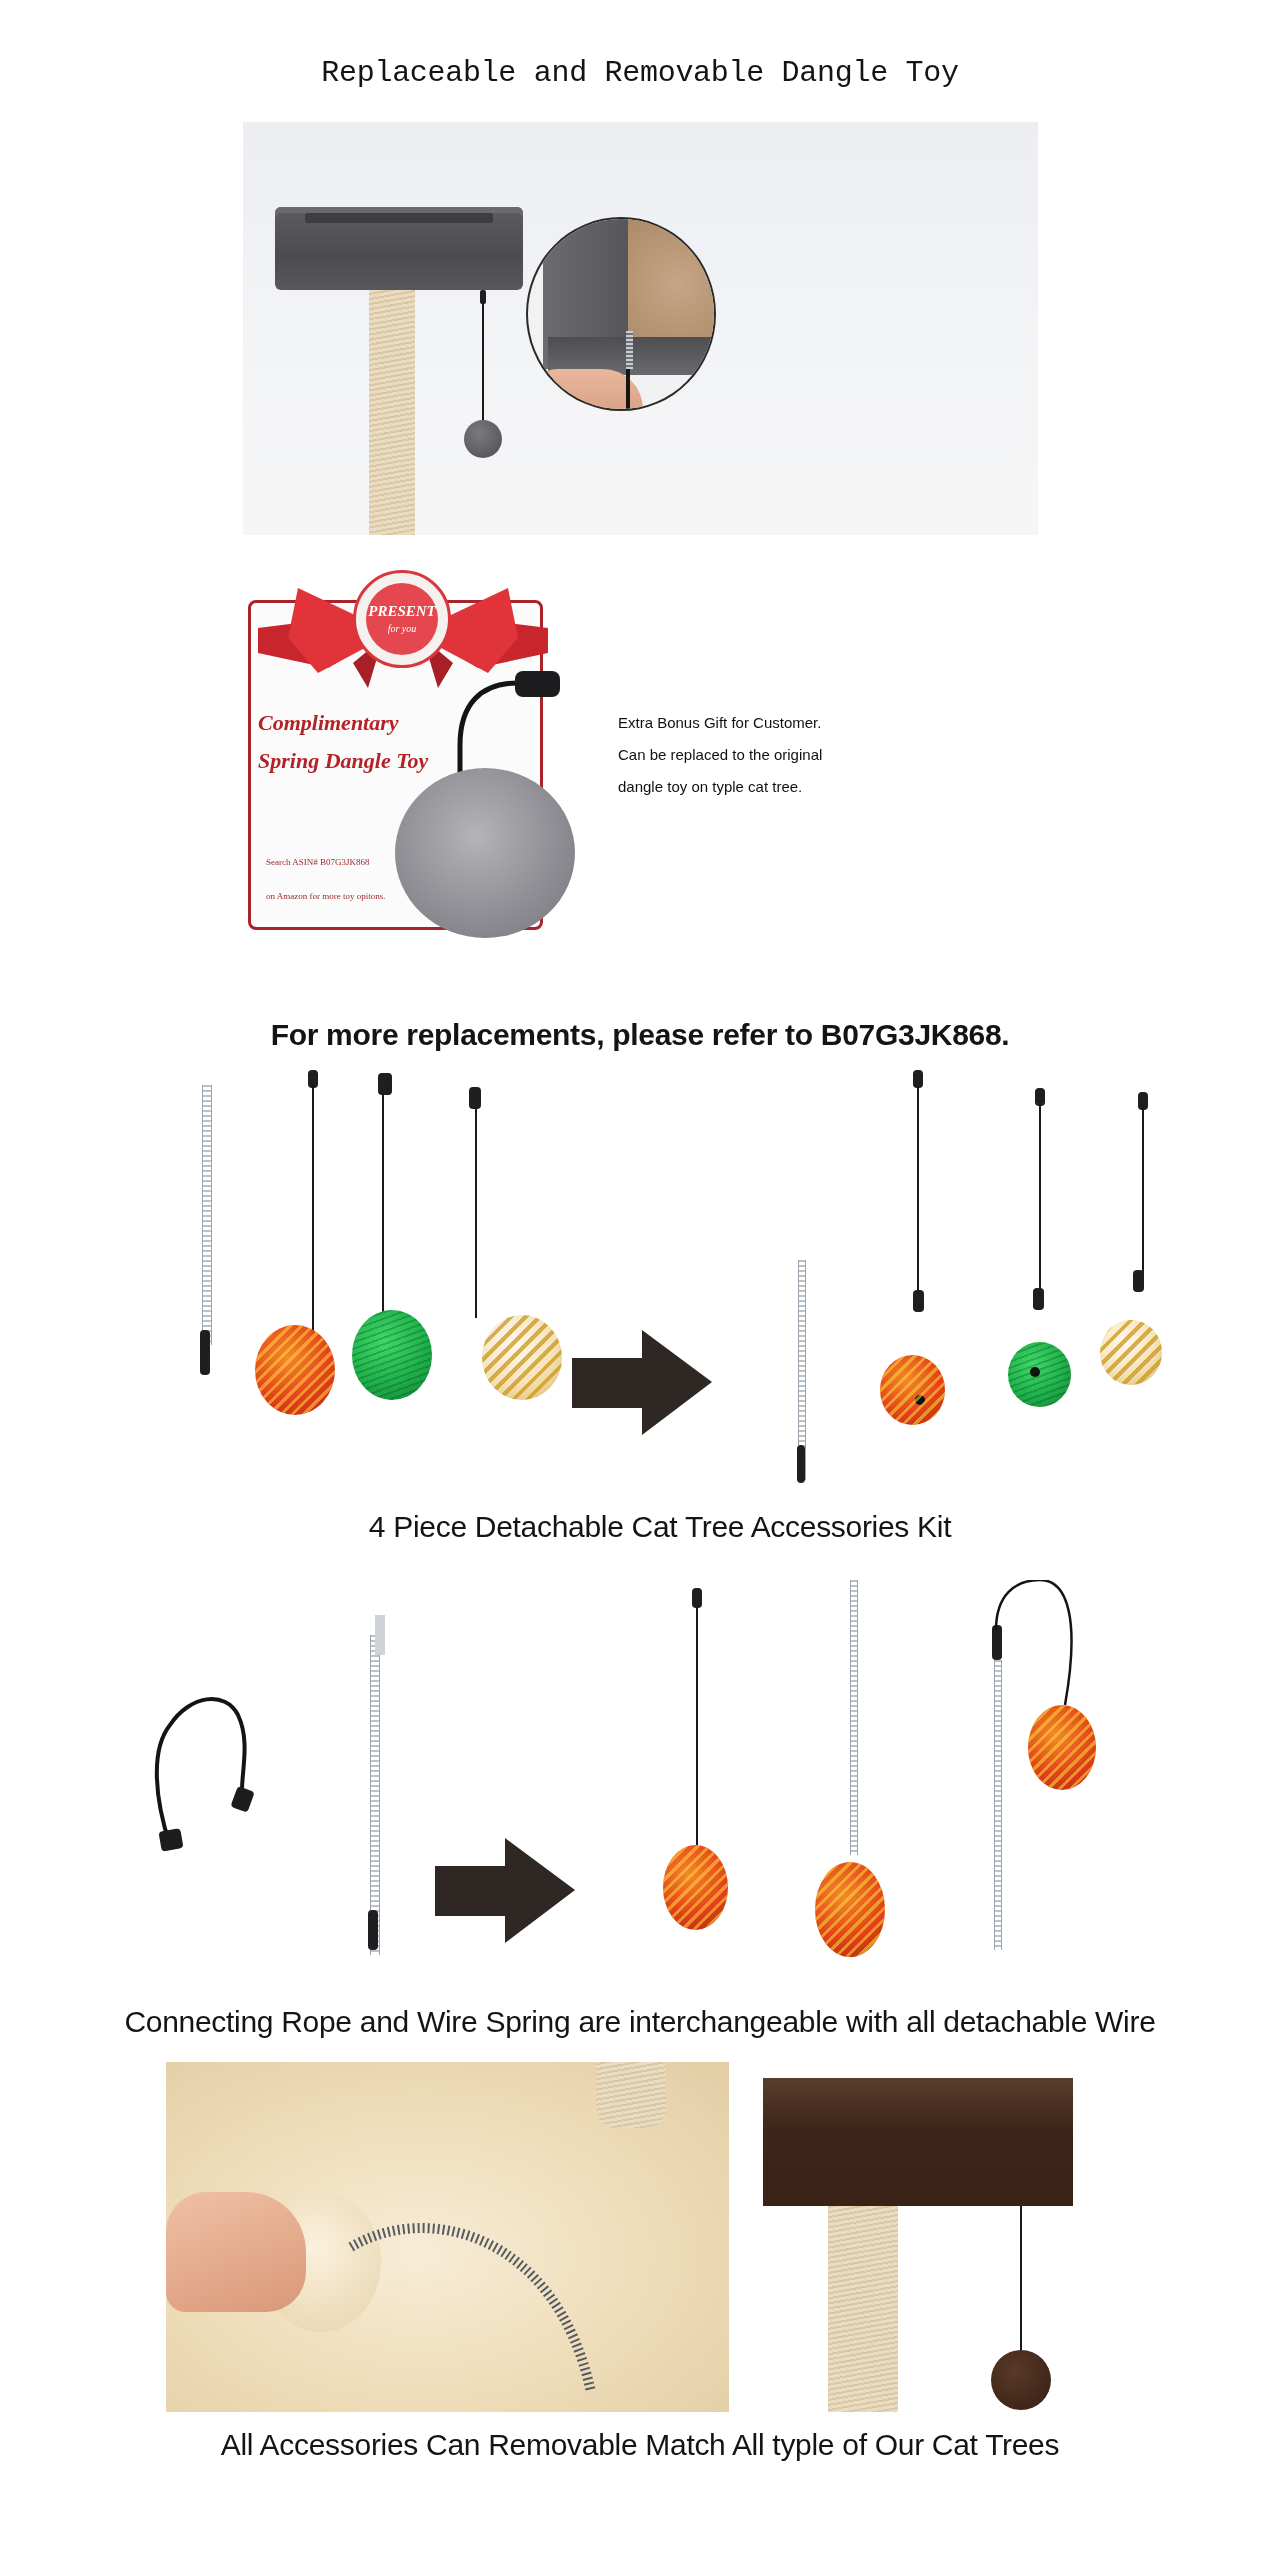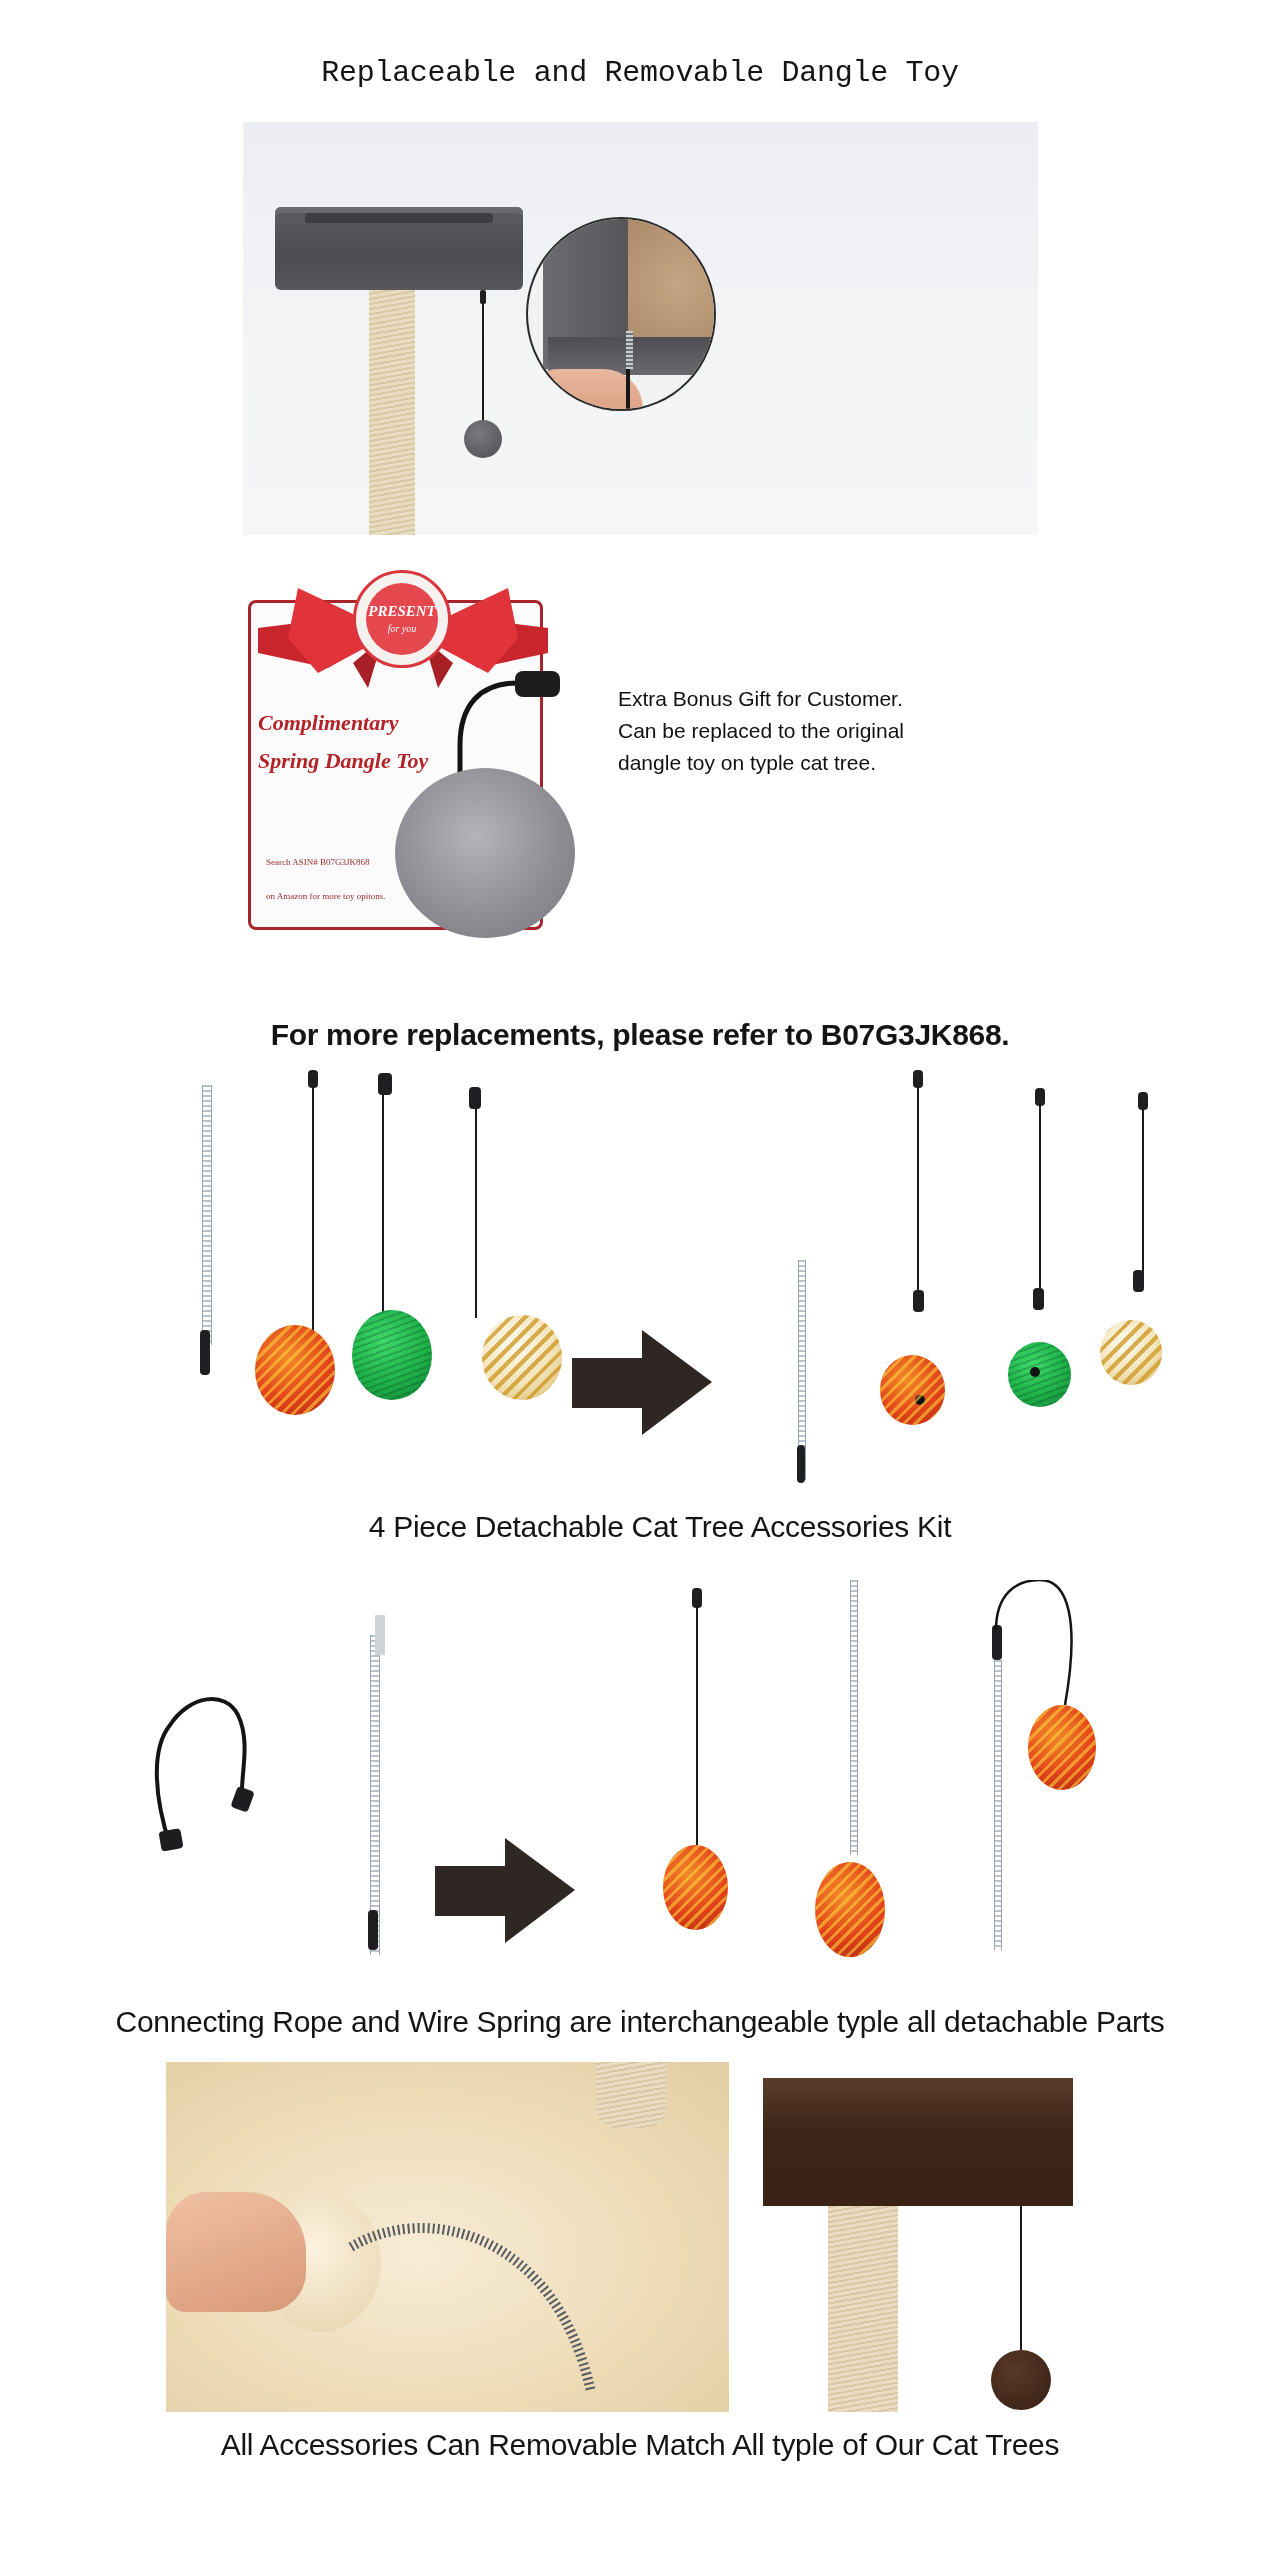--- a/index.html
+++ b/index.html
@@ -19,21 +19,21 @@
 
   
   #gift-card { left:248px; top:600px; width:295px; height:330px; background:#fbfbfb; border:3px solid #a8242a; border-radius:8px; box-sizing:border-box; }
   .bow { position:absolute; }
   .badge { position:absolute; left:353px; top:570px; width:98px; height:98px; border-radius:50%; background:#f4f1ee; border:3px solid #d9363e; box-sizing:border-box; }
   .badge-inner { position:absolute; left:10px; top:10px; right:10px; bottom:10px; border-radius:50%; background:#e4474e; color:#fff; text-align:center; }
   .badge-present { position:absolute; left:0; right:0; top:20px; font-family:"Liberation Serif", serif; font-style:italic; font-weight:bold; font-size:15px; }
   .badge-for { position:absolute; left:0; right:0; top:40px; font-family:"Liberation Serif", serif; font-style:italic; font-size:10px; }
   .card-title { position:absolute; left:258px; width:190px; font-family:"Liberation Serif", serif; font-style:italic; font-weight:bold; font-size:22px; color:#b32226; white-space:nowrap; }
   .card-small { position:absolute; left:266px; font-family:"Liberation Serif", serif; font-size:9px; color:#9a2a2e; line-height:12px; white-space:nowrap; }
-  .body-text { position:absolute; left:618px; top:683px; font-size:21px; line-height:32px; color:#111; }
+  .body-text { position:absolute; left:618px; top:707px; font-size:15px; line-height:32px; color:#111; }
 
   
   .spring { position:absolute; width:8px; background:repeating-linear-gradient(180deg,#b9c2ca 0 2px,#ffffff 2px 5px); border-left:1px solid #9aa3ab; border-right:1px solid #9aa3ab; }
   .cap { position:absolute; background:#1f1f22; border-radius:4px; }
   .ball { position:absolute; border-radius:50%; }
   .ball.orange { background:radial-gradient(circle at 40% 35%,#f28a2a 0%,#e3431a 55%,#b42a10 100%); }
   .ball.orange::after { content:""; position:absolute; inset:0; border-radius:50%; background:repeating-linear-gradient(135deg,rgba(255,214,60,.55) 0 3px,transparent 3px 8px); }
   .ball.green { background:radial-gradient(circle at 40% 35%,#3fd96a 0%,#1fb14a 55%,#148136 100%); }
   .ball.green::after { content:""; position:absolute; inset:0; border-radius:50%; background:repeating-linear-gradient(160deg,rgba(0,60,20,.25) 0 2px,transparent 2px 6px); }
   .ball.gold { background:radial-gradient(circle at 40% 35%,#fffaf0 0%,#f3e3b8 55%,#d6b460 100%); }
@@ -159,21 +159,21 @@
   <div class="spring" style="left:700px; top:0; height:275px; width:6px;"></div>
   <div class="ball orange" style="left:665px; top:282px; width:70px; height:95px;"></div>
   <div class="cap" style="left:842px; top:45px; width:10px; height:35px;"></div>
   <div class="spring" style="left:844px; top:80px; height:290px; width:6px;"></div>
   <svg class="abs" style="left:840px; top:0;" width="100" height="130">
     <path d="M6 50 C6 15 25 0 50 0 C78 0 90 40 75 125" stroke="#141414" stroke-width="2.5" fill="none"></path>
   </svg>
   <div class="ball orange" style="left:878px; top:125px; width:68px; height:85px;"></div>
 </div>
 
-<div class="caption" style="top:2005px;">Connecting Rope and Wire Spring are interchangeable typle all detachable Parts</div>
+<div class="caption" style="top:2005px;">Connecting Rope and Wire Spring are interchangeable with all detachable Wire</div>
 
 <div id="photo-left" class="photo">
   <div class="post" style="left:430px; top:-12px; width:70px; height:78px; border-radius:0 0 20px 20px;"></div>
   <div class="pompom" style="left:95px; top:130px; width:120px; height:140px; background:radial-gradient(circle at 45% 40%,#fbf1dd,#e7d3ac);"></div>
   <svg class="abs" style="left:180px; top:140px;" width="270" height="200">
     <path d="M5 45 C80 0 210 30 245 190" stroke="#555b61" stroke-width="10" stroke-dasharray="2 3" fill="none"></path>
   </svg>
   <div style="position:absolute; left:0; top:130px; width:140px; height:120px; background:linear-gradient(160deg,#f0c0a4,#d99878); border-radius:40px 60px 40px 20px;"></div>
 </div>
 

